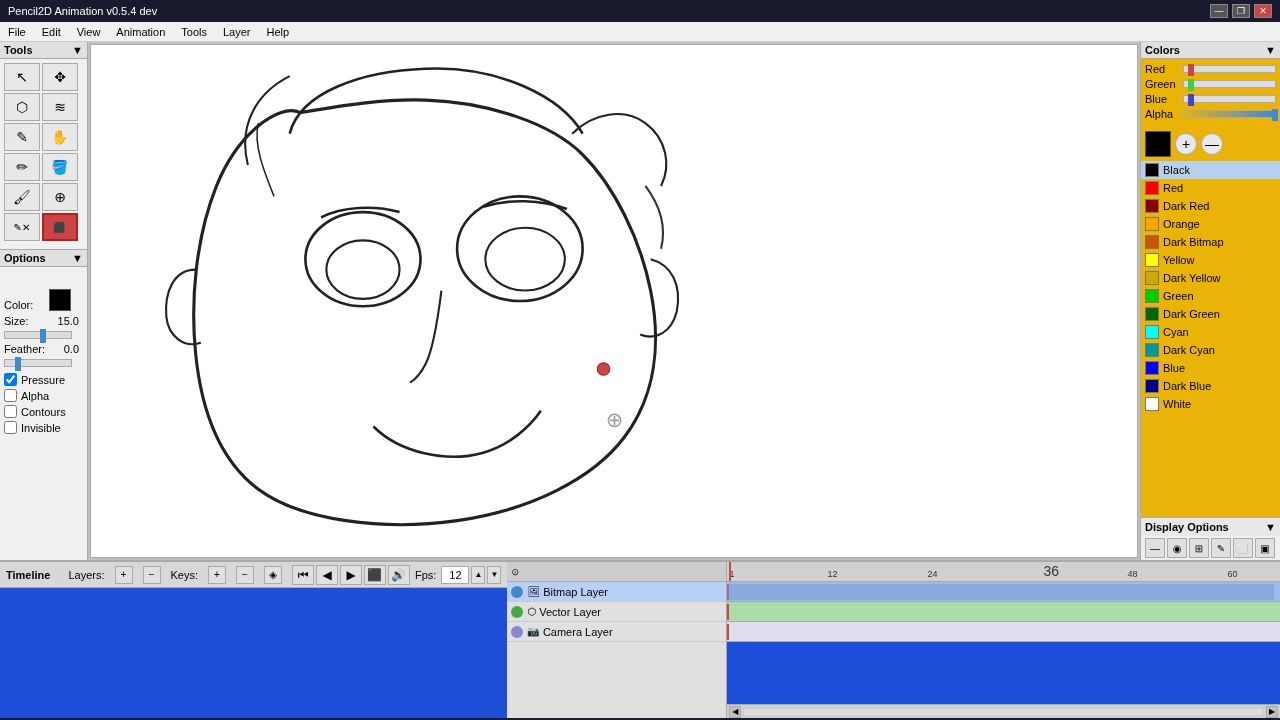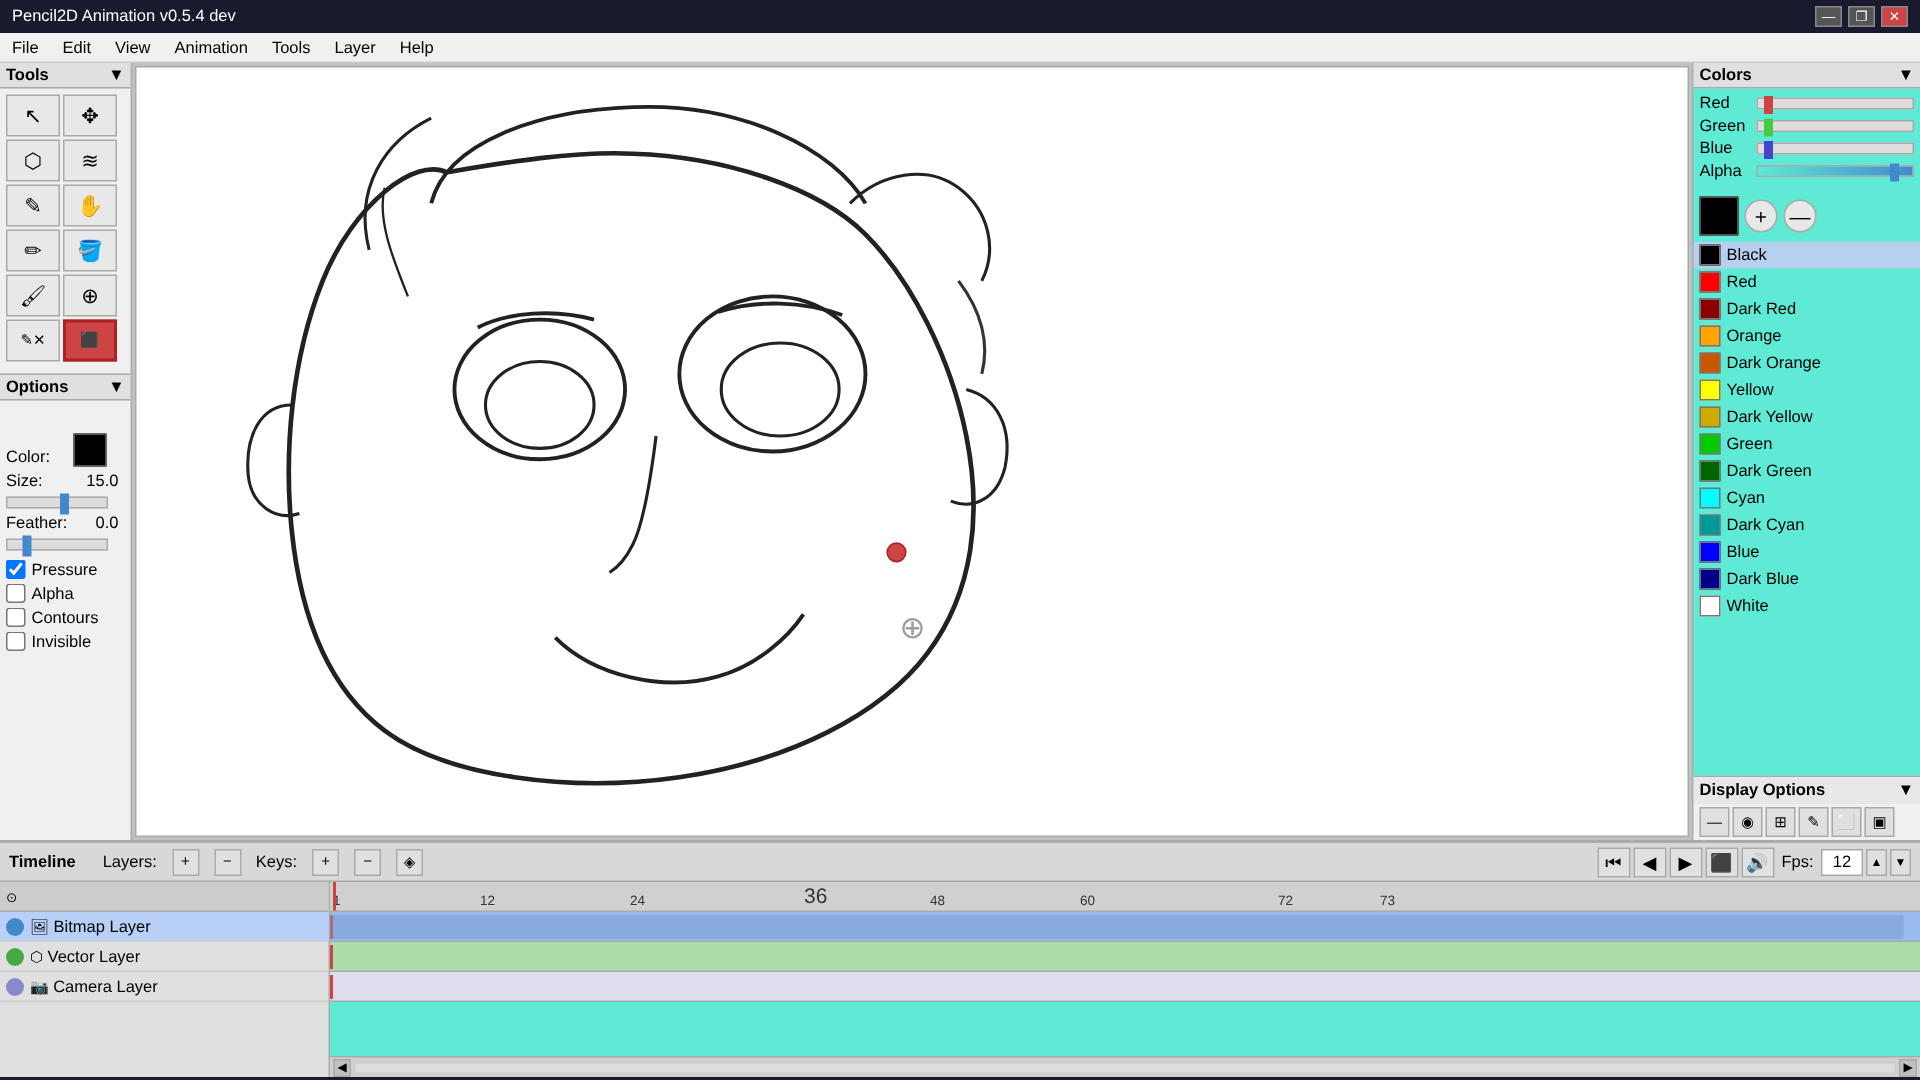--- a/index.html
+++ b/index.html
@@ -28,21 +28,21 @@
     .color-swatch { width: 22px; height: 22px; background: black; border: 1px solid #555; cursor: pointer; }
     .slider-track { width: 68px; height: 8px; background: #ddd; border: 1px solid #aaa; position: relative; margin-top: 2px; }
     .slider-thumb { width: 6px; height: 14px; background: #4488cc; position: absolute; top: -3px; cursor: pointer; }
     .checkbox-row { display: flex; align-items: center; margin-bottom: 3px; font-size: 11px; gap: 4px; }
 
     
     #canvas-area { flex: 1; background: white; position: relative; overflow: hidden; border: 1px solid #aaa; margin: 2px; }
     #drawing-canvas { width: 100%; height: 100%; }
 
     
-    #colors-panel { width: 152px; background: #5eead4; border-left: 1px solid #aaa; display: flex; flex-direction: column; }
+    #colors-panel { width: 140px; background: #eab308; border-left: 1px solid #aaa; display: flex; flex-direction: column; }
     #colors-header { background: #e0e0e0; border-bottom: 1px solid #aaa; padding: 2px 4px; display: flex; justify-content: space-between; font-size: 11px; font-weight: bold; }
     #rgb-sliders { padding: 4px; }
     .rgb-row { display: flex; align-items: center; margin-bottom: 3px; font-size: 11px; }
     .rgb-label { width: 38px; }
     .rgb-slider { flex: 1; height: 8px; background: #ddd; border: 1px solid #aaa; position: relative; }
     .rgb-thumb { width: 6px; height: 12px; background: #4488cc; position: absolute; top: -2px; cursor: pointer; }
     .rgb-thumb.red { background: #cc4444; left: 25%; }
     .rgb-thumb.green { background: #44cc44; left: 10%; }
     .rgb-thumb.blue { background: #4444cc; left: 30%; }
     .rgb-thumb.alpha { background: #4488cc; left: 95%; }
@@ -51,21 +51,21 @@
     .color-action-btn { width: 22px; height: 22px; background: #e8e8e8; border: 1px solid #aaa; display: flex; align-items: center; justify-content: center; cursor: pointer; font-size: 14px; border-radius: 50%; }
     #color-list { flex: 1; overflow-y: auto; }
     .color-list-item { display: flex; align-items: center; padding: 2px 4px; cursor: pointer; font-size: 11px; }
     .color-list-item.selected { background: #b8d0f0; }
     .color-dot { width: 14px; height: 14px; border: 1px solid #777; margin-right: 4px; flex-shrink: 0; }
     #display-options { padding: 3px 4px; border-top: 1px solid #aaa; font-size: 11px; font-weight: bold; background: #e8e8e8; display: flex; justify-content: space-between; }
     #display-icons { display: flex; gap: 2px; padding: 2px 4px; background: #f0f0f0; }
     .display-icon-btn { width: 20px; height: 20px; background: #e0e0e0; border: 1px solid #aaa; display: flex; align-items: center; justify-content: center; font-size: 10px; cursor: pointer; }
 
     
-    #timeline { width: 100%; height: 158px; background: #5eead4; border-top: 2px solid #aaa; display: flex; flex-direction: column; }
+    #timeline { width: 100%; height: 158px; background: #1d4ed8; border-top: 2px solid #aaa; display: flex; flex-direction: row; }
     #timeline-header { height: 26px; background: #d8d8d8; border-bottom: 1px solid #aaa; display: flex; align-items: center; padding: 0 6px; gap: 10px; }
     #timeline-title { font-weight: bold; font-size: 11px; }
     .tl-btn { width: 18px; height: 18px; background: #e0e0e0; border: 1px solid #aaa; display: flex; align-items: center; justify-content: center; cursor: pointer; font-size: 10px; }
     .tl-label { font-size: 11px; }
     #playback-controls { margin-left: auto; display: flex; align-items: center; gap: 2px; }
     .play-btn { width: 22px; height: 20px; background: #e0e0e0; border: 1px solid #aaa; display: flex; align-items: center; justify-content: center; cursor: pointer; font-size: 12px; }
     .fps-label { font-size: 11px; margin: 0 3px; }
     .fps-input { width: 28px; height: 18px; border: 1px solid #aaa; font-size: 11px; text-align: center; }
     #timeline-body { flex: 1; display: flex; }
     #layer-list { width: 220px; background: #e0e0e0; border-right: 1px solid #aaa; }
@@ -280,21 +280,21 @@
       <div class="color-list-item">
         <div class="color-dot" style="background:#8b0000;"></div>
         <span>Dark Red</span>
       </div>
       <div class="color-list-item">
         <div class="color-dot" style="background:#ffa500;"></div>
         <span>Orange</span>
       </div>
       <div class="color-list-item">
         <div class="color-dot" style="background:#cc5500;"></div>
-        <span>Dark Orange</span>
+        <span>Dark Bitmap</span>
       </div>
       <div class="color-list-item">
         <div class="color-dot" style="background:#ffff00;"></div>
         <span>Yellow</span>
       </div>
       <div class="color-list-item">
         <div class="color-dot" style="background:#ccaa00;"></div>
         <span>Dark Yellow</span>
       </div>
       <div class="color-list-item">

